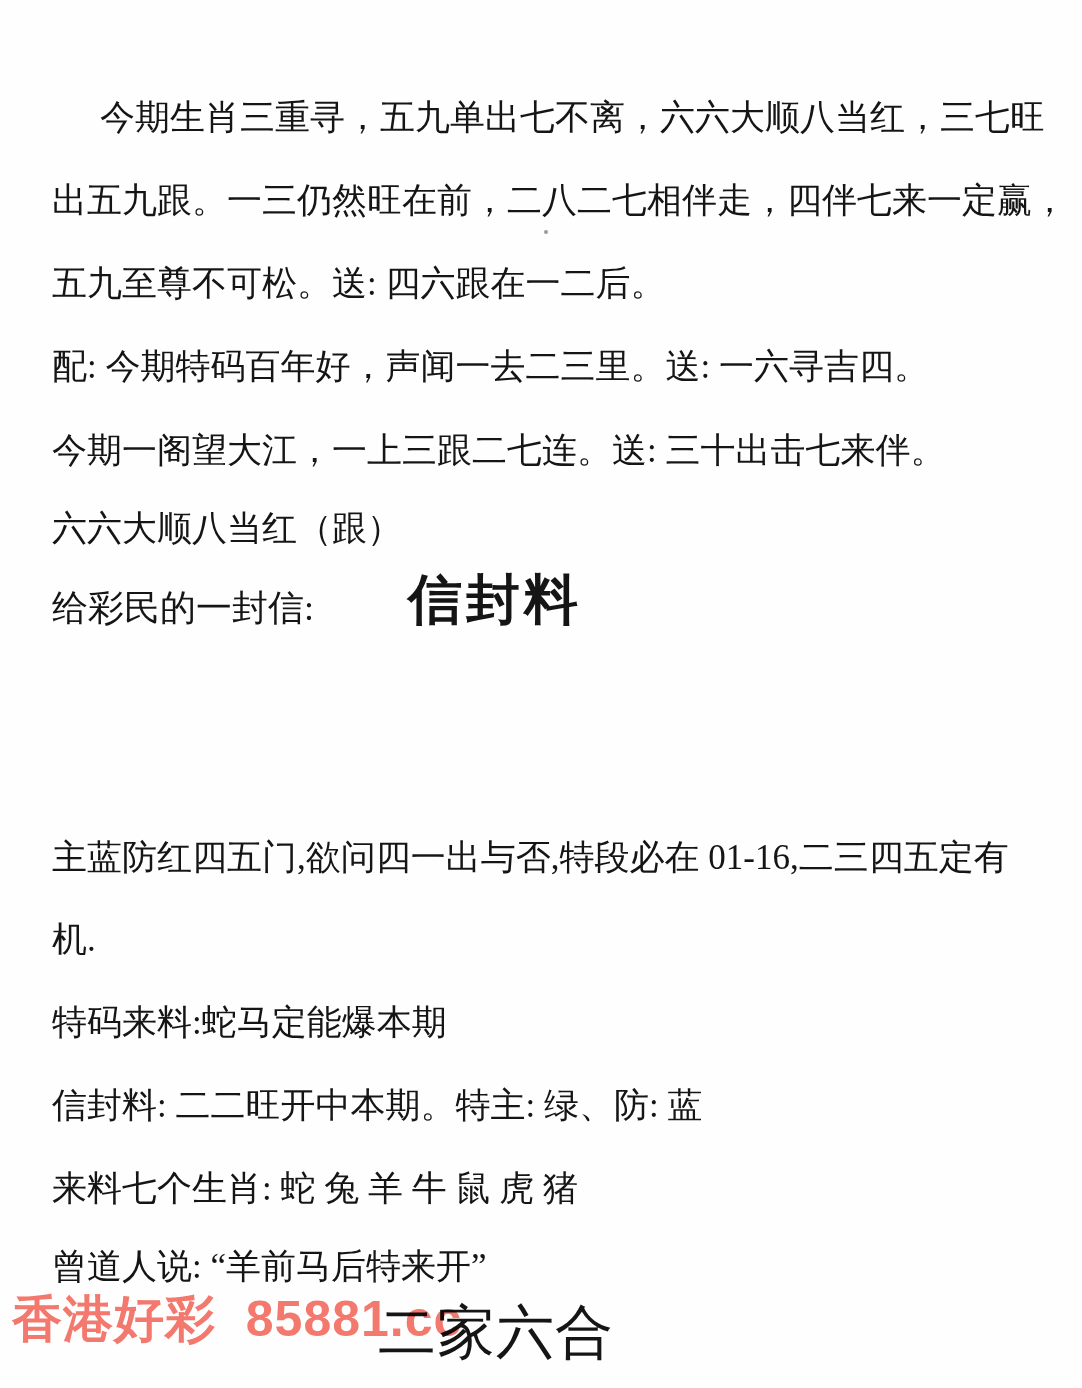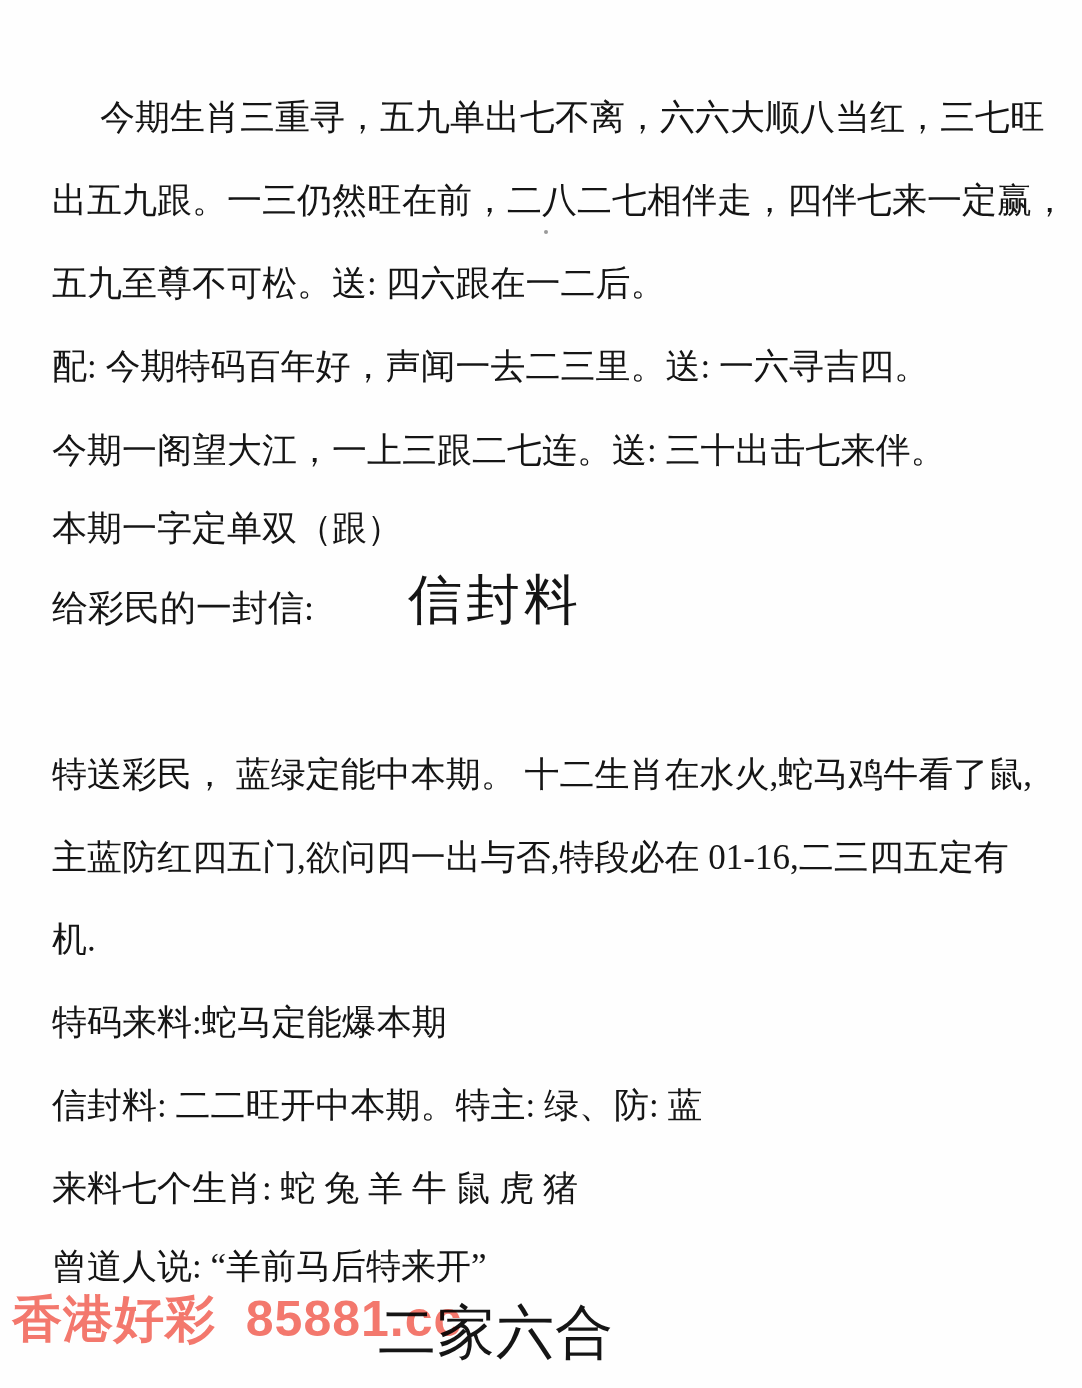--- a/index.html
+++ b/index.html
@@ -41,21 +41,21 @@
     top: 584px;
     left: 52px;
     font-size: 36px;
     white-space: pre;
   }
   .envelope-heading {
     position: absolute;
     top: 564px;
     left: 408px;
     font-size: 54px;
-    font-weight: normal;
+    font-weight: bold;
     letter-spacing: 4px;
     white-space: pre;
   }
   .bottom-heading {
     position: absolute;
     top: 1294px;
     left: 378px;
     font-size: 58px;
     letter-spacing: 1px;
     white-space: pre;
@@ -104,26 +104,25 @@
 
 <div class="page">
 
 
   <div class="body-line l0">今期生肖三重寻，五九单出七不离，六六大顺八当红，三七旺</div>
   <div class="body-line l1">出五九跟。一三仍然旺在前，二八二七相伴走，四伴七来一定赢，</div>
   <div class="ink-dot"></div>
   <div class="body-line l2">五九至尊不可松。送: 四六跟在一二后。</div>
   <div class="body-line l3">配: 今期特码百年好，声闻一去二三里。送: 一六寻吉四。</div>
   <div class="body-line l4">今期一阁望大江，一上三跟二七连。送: 三十出击七来伴。</div>
-  <div class="body-line l5">本期一字定单双（跟）</div>
+  <div class="body-line l5">六六大顺八当红（跟）</div>
 
   <div class="letter-label">给彩民的一封信:</div>
   <div class="envelope-heading">信封料</div>
 
-  <div class="body-line l7">特送彩民， 蓝绿定能中本期。 十二生肖在水火,蛇马鸡牛看了鼠,</div>
   <div class="body-line l8">主蓝防红四五门,欲问四一出与否,特段必在 01-16,二三四五定有</div>
   <div class="body-line l9">机.</div>
   <div class="body-line l10">特码来料:蛇马定能爆本期</div>
   <div class="body-line l11">信封料: 二二旺开中本期。特主: 绿、防: 蓝</div>
   <div class="body-line l13">曾道人说: “羊前马后特来开”</div>
   <div class="body-line l12">来料七个生肖: 蛇 兔 羊 牛 鼠 虎 猪</div>
 
   <div class="watermark">香港好彩  85881.cc</div>
   <div class="bottom-heading">二家六合</div>
 

